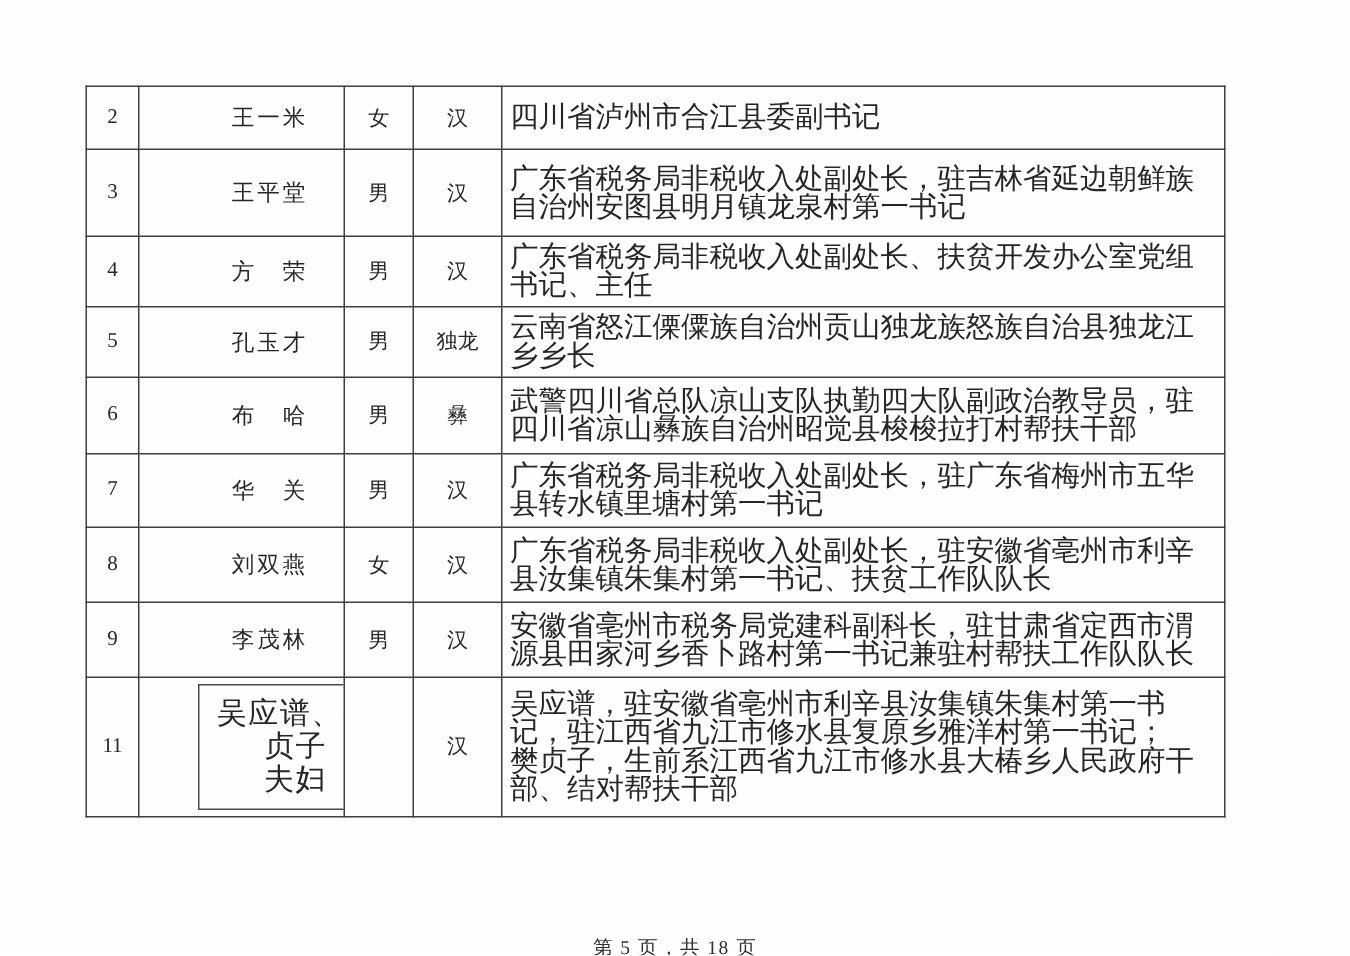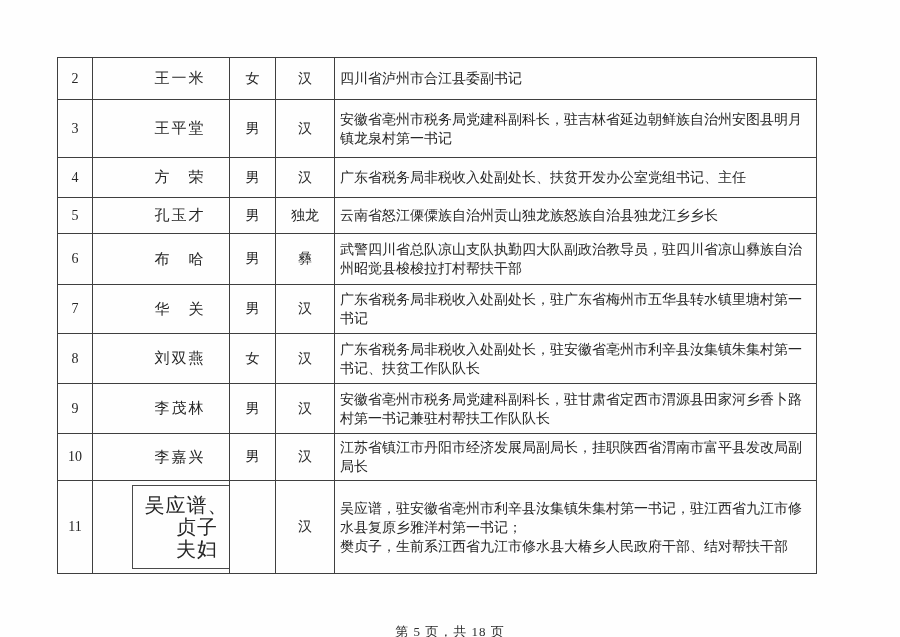--- a/index.html
+++ b/index.html
@@ -20,21 +20,21 @@
   table.roster td {
     border:1px solid #3f3f3f;
     vertical-align:middle;
     overflow:hidden;
   }
   .c-no   { text-align:center; font-size:14px; }
   .c-name { text-align:center; font-size:15px; letter-spacing:2px;padding-left:39px; }
   .c-gender, .c-eth { text-align:center; font-size:14px; }
   .c-desc {
     text-align:left;
-    font-size:14px;
+    font-size:19px;
     line-height:19px;
     padding:4px 10px 4px 5px;
     white-space:pre-line;
   }
   .memorial-box {
     display:inline-block;
     border:1px solid #4a4a4a;
     width:124px;
     padding:8px 2px;
     text-align:center;
@@ -72,21 +72,21 @@
         <td class="c-name">王一米</td>
         <td class="c-gender">女</td>
         <td class="c-eth">汉</td>
         <td class="c-desc">四川省泸州市合江县委副书记</td>
       </tr>
       <tr style="height:58px">
         <td class="c-no">3</td>
         <td class="c-name">王平堂</td>
         <td class="c-gender">男</td>
         <td class="c-eth">汉</td>
-        <td class="c-desc">安徽省亳州市税务局党建科副科长，驻吉林省延边朝鲜族自治州安图县明月镇龙泉村第一书记</td>
+        <td class="c-desc">广东省税务局非税收入处副处长，驻吉林省延边朝鲜族自治州安图县明月镇龙泉村第一书记</td>
       </tr>
       <tr style="height:40px">
         <td class="c-no">4</td>
         <td class="c-name">方　荣</td>
         <td class="c-gender">男</td>
         <td class="c-eth">汉</td>
         <td class="c-desc">广东省税务局非税收入处副处长、扶贫开发办公室党组书记、主任</td>
       </tr>
       <tr style="height:36px">
         <td class="c-no">5</td>
@@ -116,27 +116,20 @@
         <td class="c-eth">汉</td>
         <td class="c-desc">广东省税务局非税收入处副处长，驻安徽省亳州市利辛县汝集镇朱集村第一书记、扶贫工作队队长</td>
       </tr>
       <tr style="height:50px">
         <td class="c-no">9</td>
         <td class="c-name">李茂林</td>
         <td class="c-gender">男</td>
         <td class="c-eth">汉</td>
         <td class="c-desc">安徽省亳州市税务局党建科副科长，驻甘肃省定西市渭源县田家河乡香卜路村第一书记兼驻村帮扶工作队队长</td>
       </tr>
-      <tr style="height:44px">
-        <td class="c-no">10</td>
-        <td class="c-name">李嘉兴</td>
-        <td class="c-gender">男</td>
-        <td class="c-eth">汉</td>
-        <td class="c-desc">江苏省镇江市丹阳市经济发展局副局长，挂职陕西省渭南市富平县发改局副局长</td>
-      </tr>
       <tr style="height:93px">
         <td class="c-no">11</td>
         <td class="c-name">
           <span class="memorial-box">吴应谱、樊贞子
 夫妇</span>
         </td>
         <td class="c-gender"></td>
         <td class="c-eth">汉</td>
         <td class="c-desc">吴应谱，驻安徽省亳州市利辛县汝集镇朱集村第一书记，驻江西省九江市修水县复原乡雅洋村第一书记；
 樊贞子，生前系江西省九江市修水县大椿乡人民政府干部、结对帮扶干部</td>

